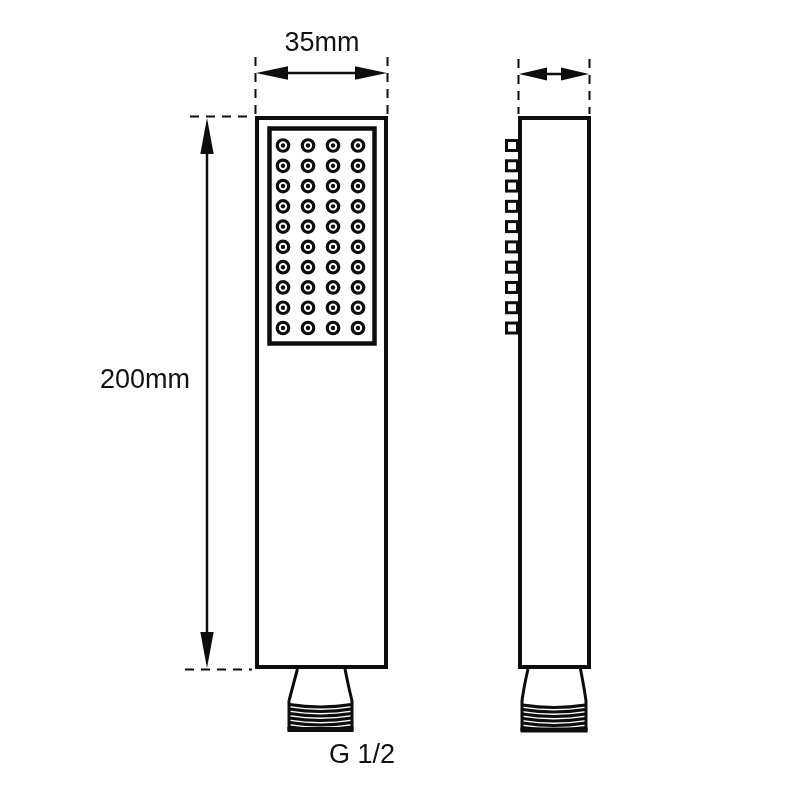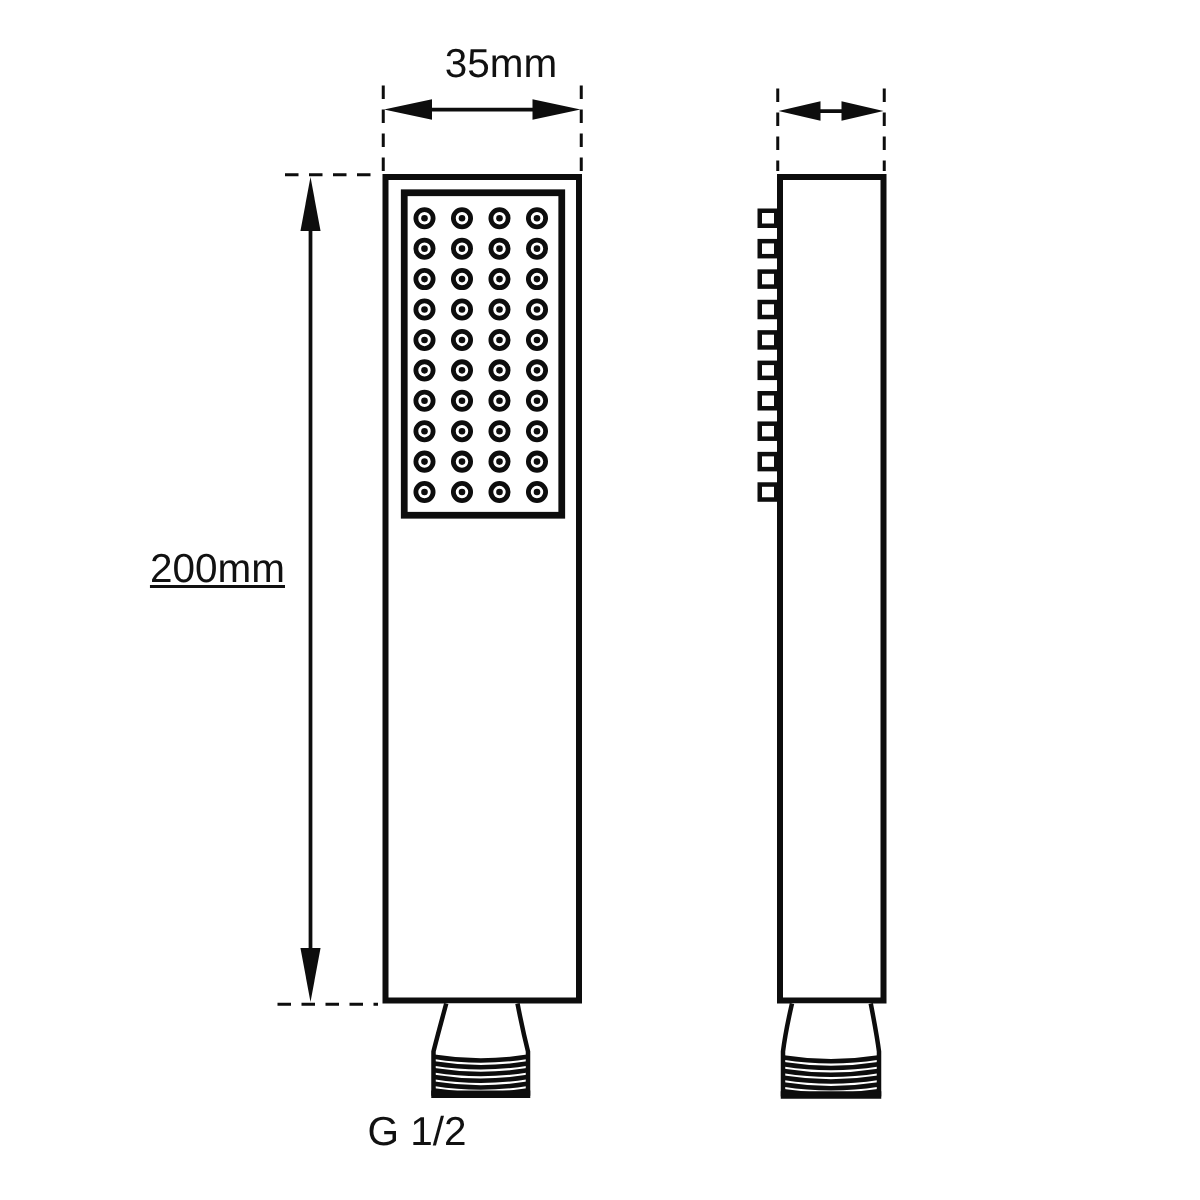--- a/index.html
+++ b/index.html
@@ -15,24 +15,24 @@
   }
   svg{position:absolute;left:0;top:0;}
   .dim-label{
     position:absolute;
     font-size:27px;
     color:#111111;
     letter-spacing:0px;
     line-height:1;
     white-space:nowrap;
   }
-  .lbl-width-front{left:259px;top:29px;width:150px;text-align:center;}
+  .lbl-width-front{left:247px;top:29px;width:150px;text-align:center;}
   .lbl-depth-side{left:482px;top:28px;width:150px;text-align:center;}
-  .lbl-height{left:40px;top:366px;width:150px;text-align:right;text-decoration:underline;}
-  .lbl-thread{left:245px;top:741px;width:150px;text-align:left;}
+  .lbl-height{left:40px;top:366px;width:150px;text-align:right;}
+  .lbl-thread{left:245px;top:741px;width:150px;text-align:right;}
 </style>
 </head>
 <body>
 
 <div class="canvas">
 
   <svg width="800" height="800" viewBox="0 0 800 800">
 
     <g fill="none" stroke="#0d0d0d">
 

